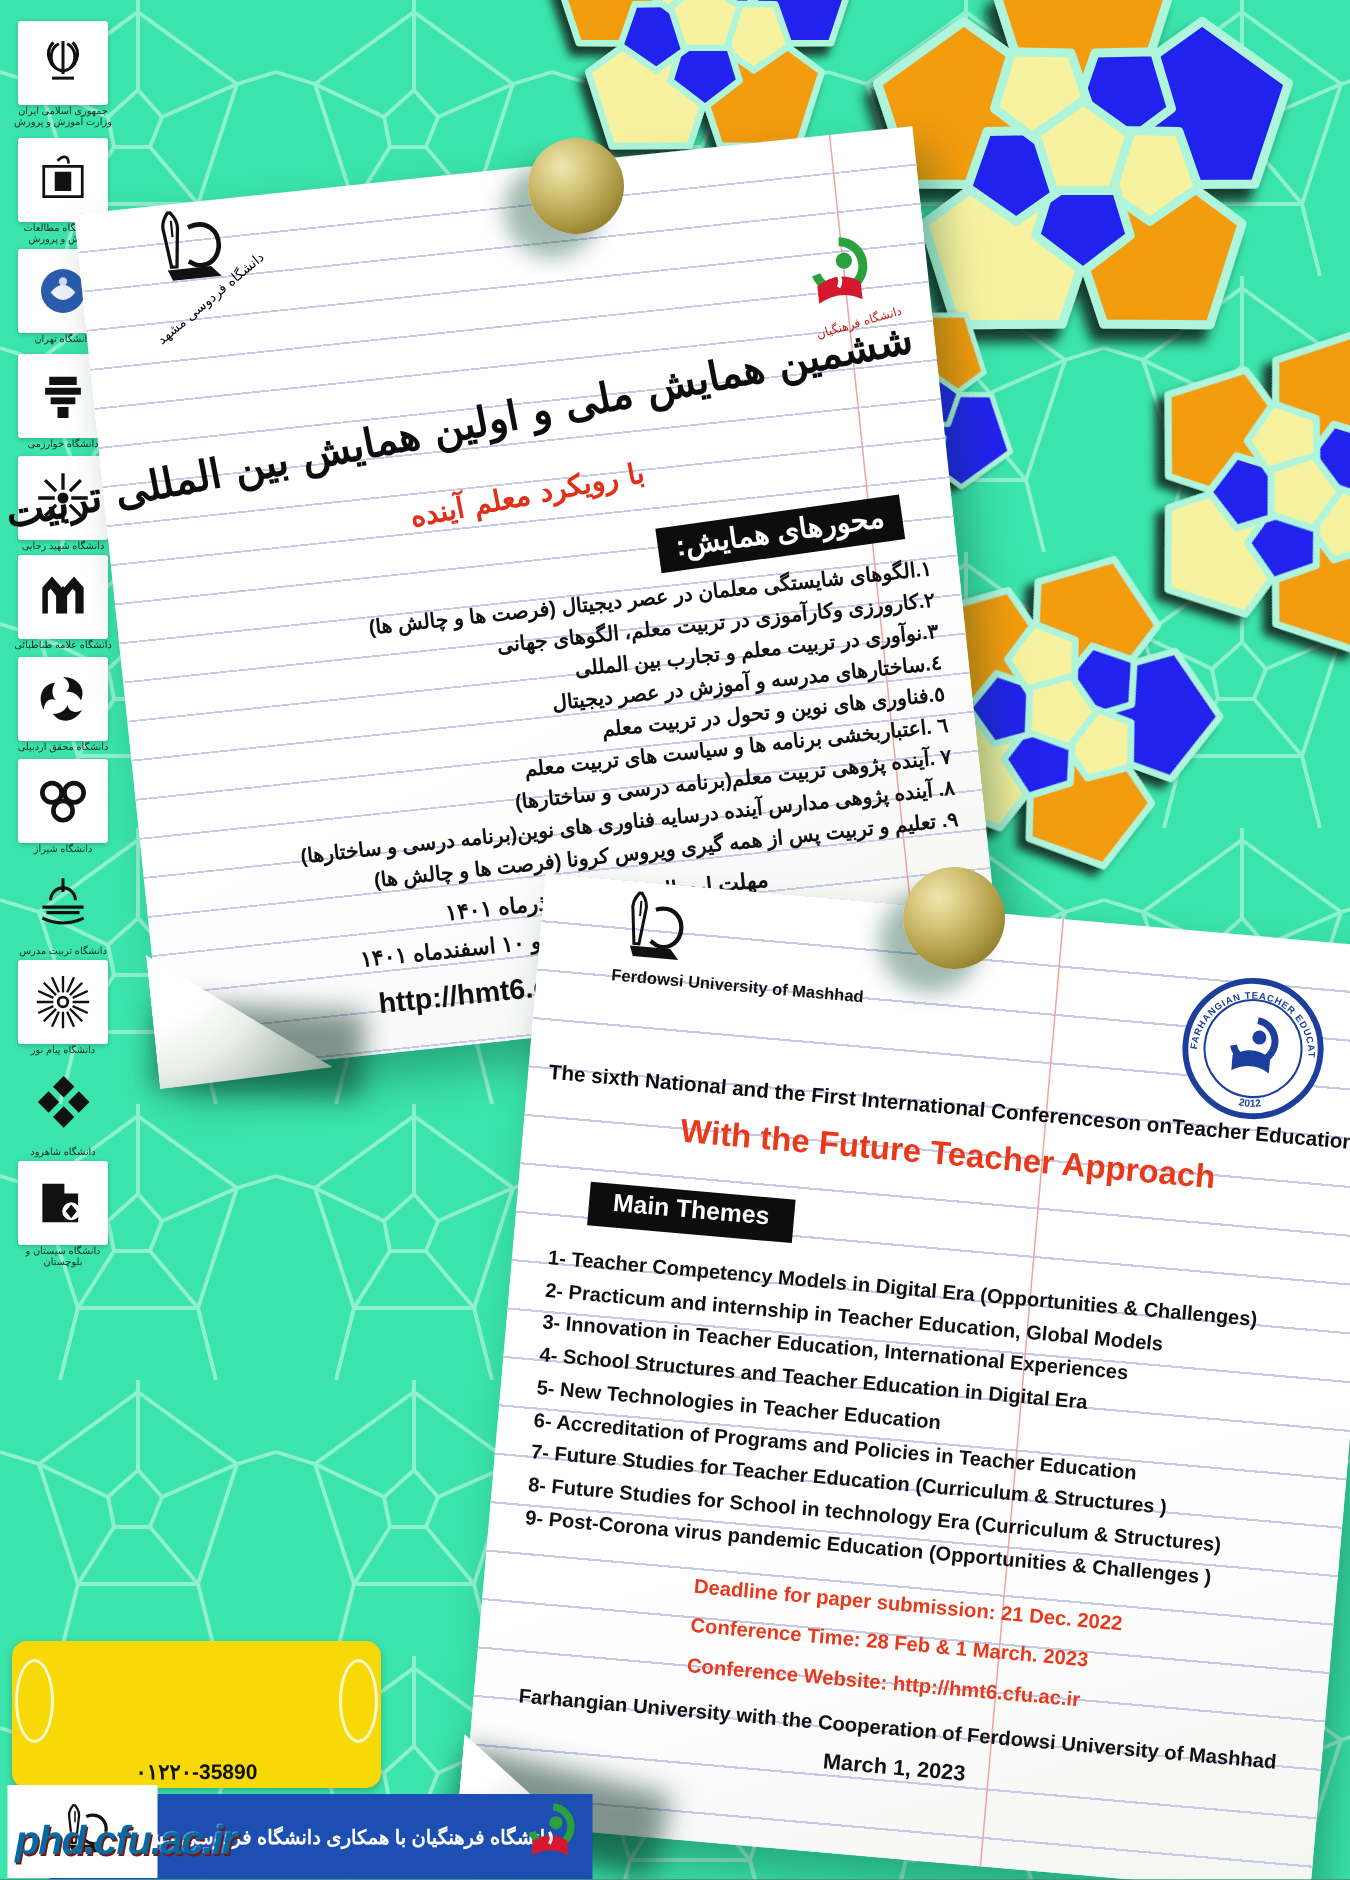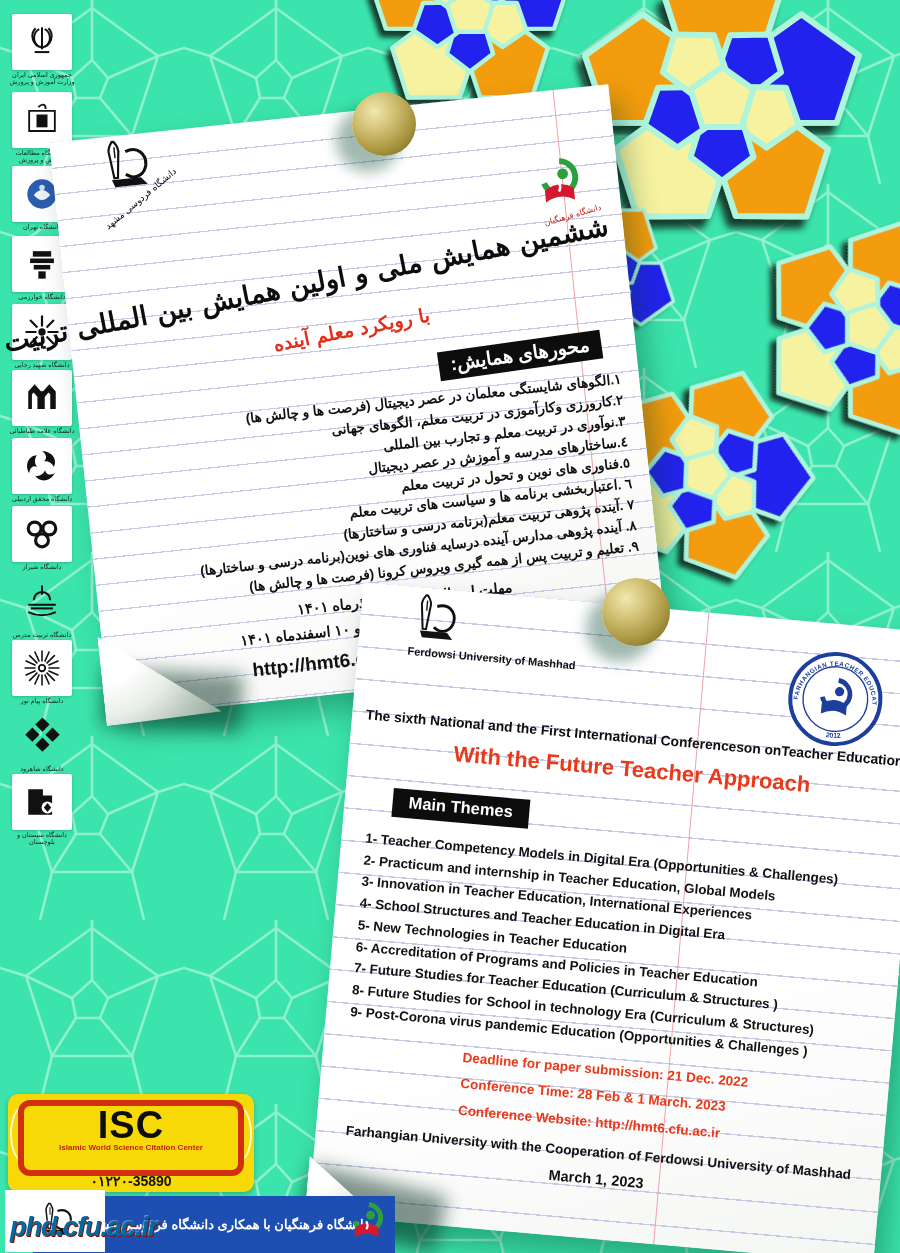--- a/index.html
+++ b/index.html
@@ -456,24 +456,20 @@
 
     <div class="curl-shadow"></div>
     <div class="curl" style="width:84px;height:66px"></div>
   </div>
 
   <div class="pin" id="pin2"></div>
 
   <div id="isc">
     <div class="swirlL"></div>
     <div class="swirlR"></div>
-    <div class="frame">
-      <div class="acro">ISC</div>
-      <div class="cap">Islamic World Science Citation Center</div>
-    </div>
     <div class="code">۰۱۲۲۰-35890</div>
   </div>
 
   <div id="footbar">
     <div class="ftext">دانشگاه فرهنگیان با همکاری دانشگاه فردوسی مشهد - اسفند ۱۴۰۱</div>
     <div class="flogo">
       <svg width="42" height="46">
           <use href="#g-farhangian"></use>
         </svg>
     </div>

